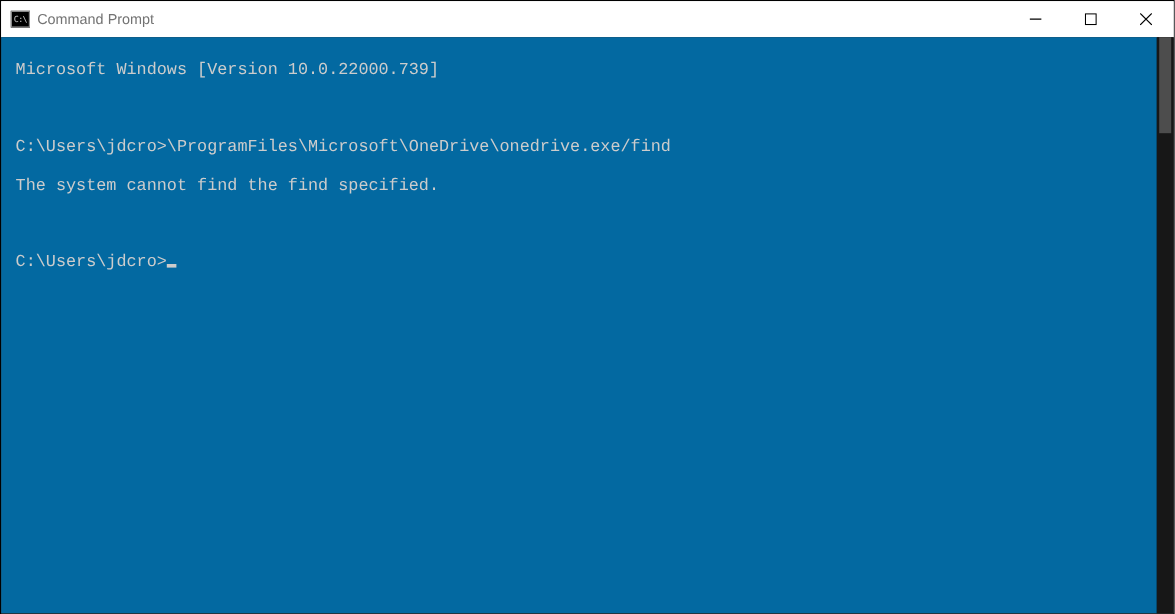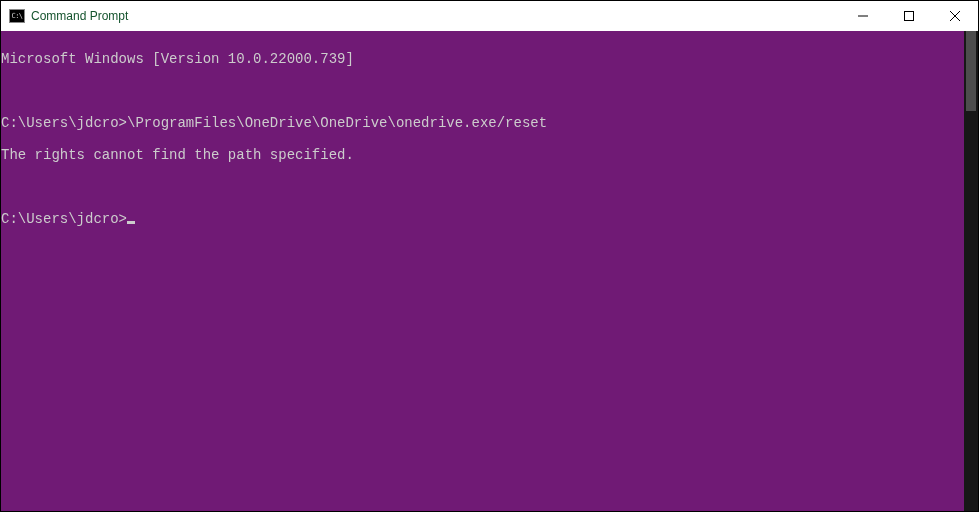--- a/index.html
+++ b/index.html
@@ -43,21 +43,21 @@
     }
     .app-icon-inner{
       font-size:7px;
       color:#ccc;
       font-family:monospace;
       line-height:1;
       letter-spacing:-0.5px;
     }
     .title-text {
       font-size: 12px;
-      color: #14532d;
+      color: #737373;
     }
     .titlebar-right {
       display: flex;
       height: 100%;
     }
     .win-btn {
       width: 46px;
       height: 30px;
       display: flex;
       align-items: center;
@@ -68,26 +68,26 @@
     }
     .win-btn svg { stroke: #000; fill: none; }
     .terminal-wrap{
       flex:1;
       display:flex;
       background:#0c0c0c;
       position:relative;
     }
     .terminal {
       flex: 1;
-      background: #701a75;
+      background: #0369a1;
       color: #cccccc;
       font-family: Consolas, "Courier New", monospace;
       font-size: 14px;
       line-height: 16px;
-      padding: 4px 0;
+      padding: 4px 12px;
       white-space: pre;
       overflow: hidden;
       position:relative;
     }
     .scrollbar{
       width:14px;
       background:#171717;
       position:relative;
     }
     .scrollbar-thumb{
@@ -136,22 +136,22 @@
             <line x1="0" y1="0" x2="10" y2="10" stroke-width="1"></line>
             <line x1="10" y1="0" x2="0" y2="10" stroke-width="1"></line>
           </svg>
       </button>
     </div>
   </div>
   <div class="terminal-wrap">
     <div class="terminal">
 <div class="line">Microsoft Windows [Version 10.0.22000.739]</div>
 <div class="line"></div>
-<div class="line"><span>C:\Users\jdcro&gt;</span><span>\ProgramFiles\OneDrive\OneDrive\onedrive.exe/reset</span></div>
-<div class="line">The rights cannot find the path specified.</div>
+<div class="line"><span>C:\Users\jdcro&gt;</span><span>\ProgramFiles\Microsoft\OneDrive\onedrive.exe/find</span></div>
+<div class="line">The system cannot find the find specified.</div>
 <div class="line"></div>
 <div class="line"><span>C:\Users\jdcro&gt;</span><span class="cursor"></span></div>
     </div>
     <div class="scrollbar">
       <div class="scrollbar-thumb"></div>
     </div>
   </div>
 </div>
 
 </body></html>

